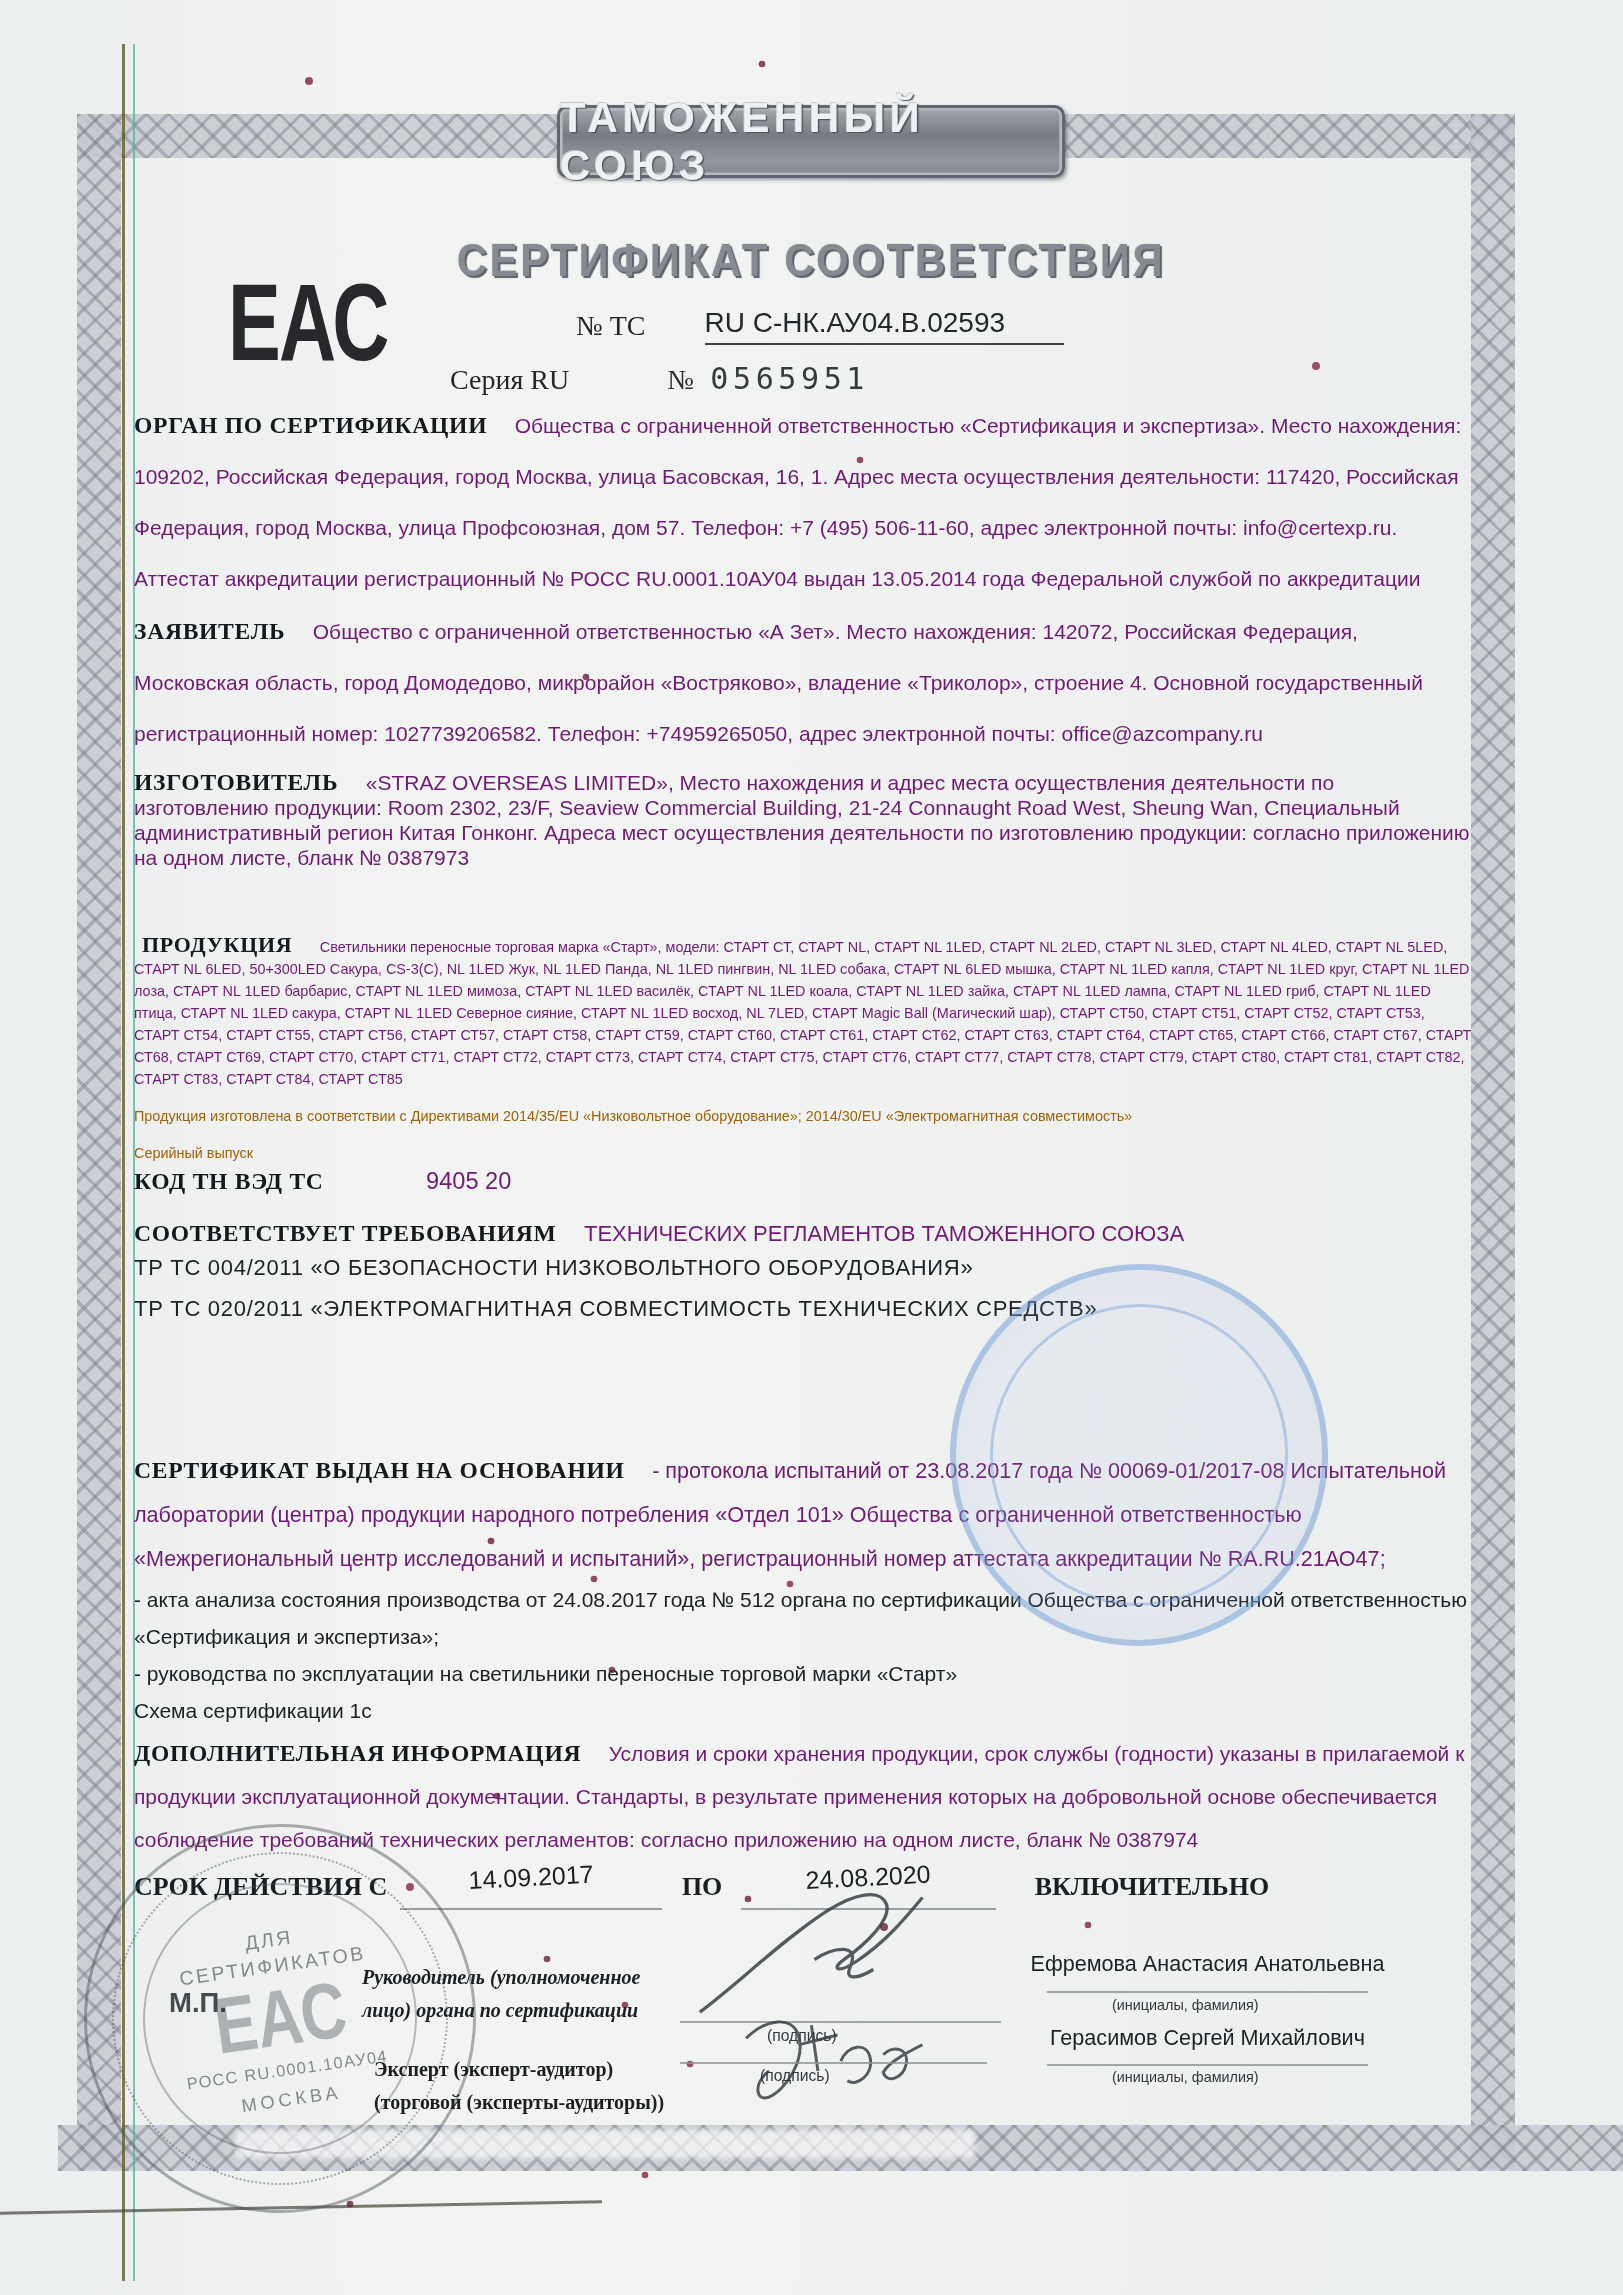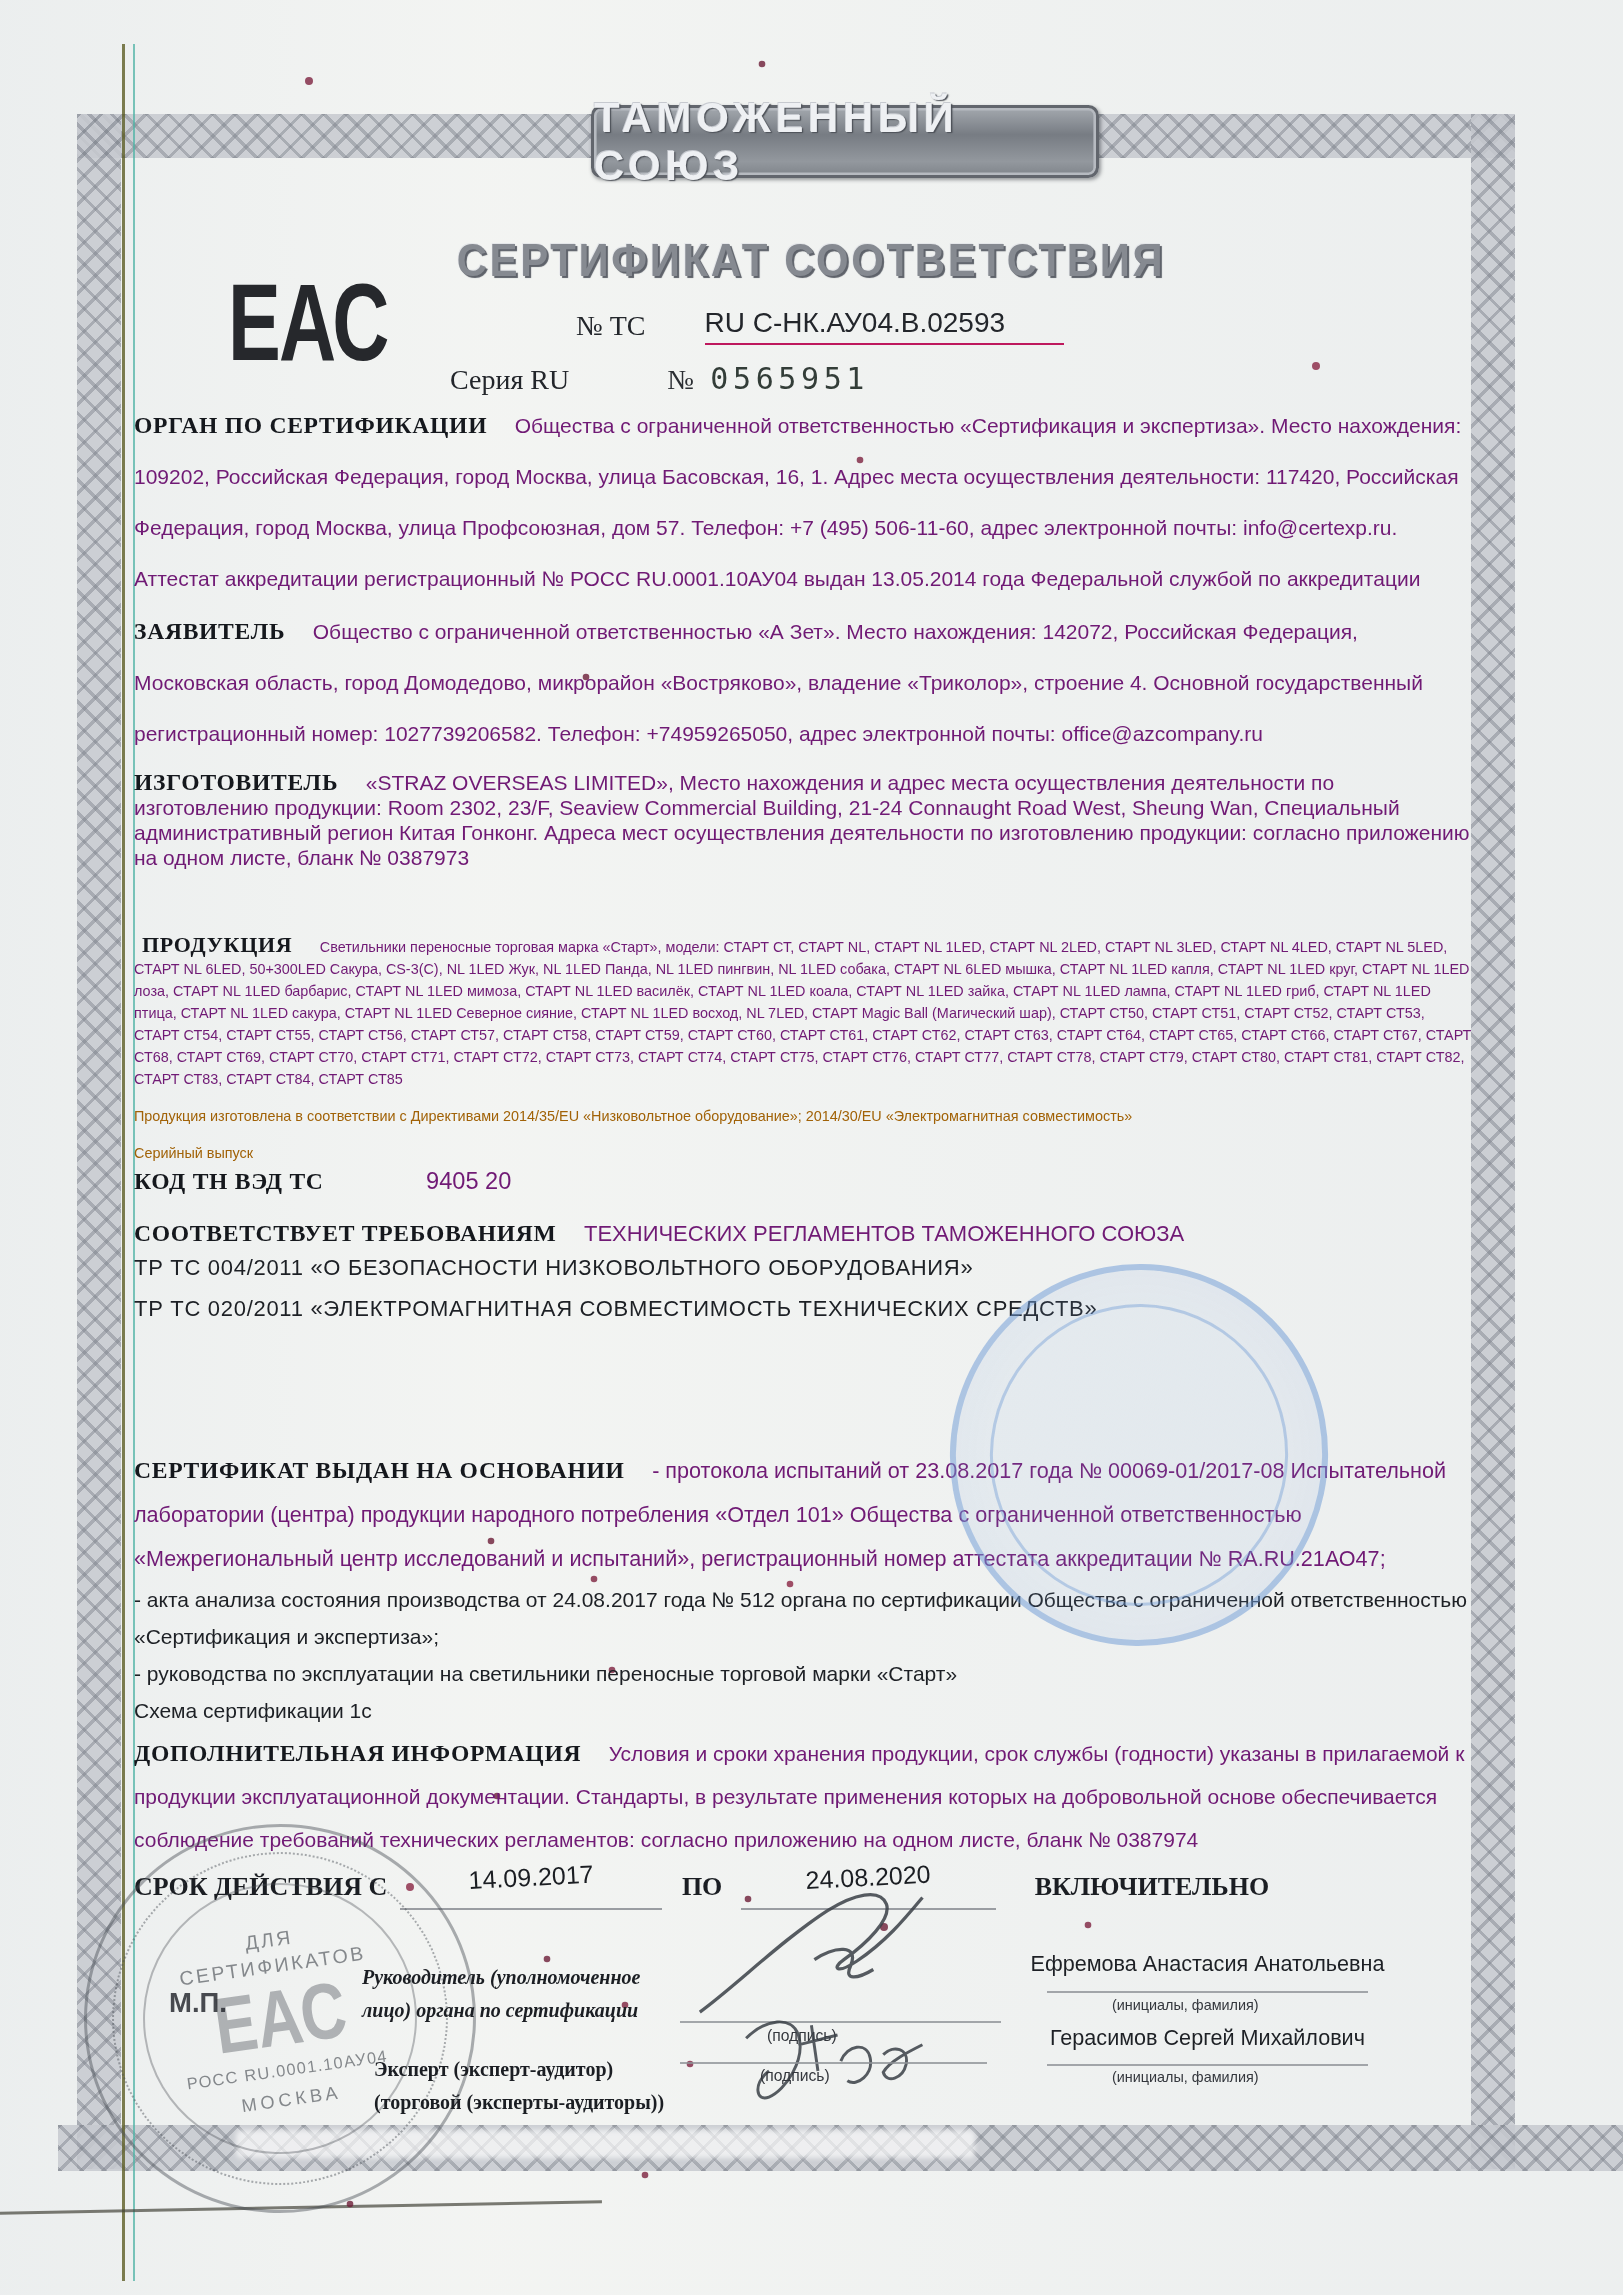--- a/index.html
+++ b/index.html
@@ -31,29 +31,29 @@
       545px 1957px 0 1.3px #6d1e38,623px 2003px 0 1.3px #7e2340,882px 1925px 0 2px #6d1e38,
       688px 2062px 0 1.3px #7e2340,348px 2202px 0 1.3px #6d1e38,643px 2173px 0 1.3px #7e2340,
       788px 1582px 0 1.3px #8a2644,495px 1794px 0 1.3px #6d1e38,1086px 1923px 0 1.3px #7e2340,
       746px 1897px 0 1.3px #6d1e38,592px 1577px 0 1.3px #7e2340;opacity:.8;}
   
   .eac-logo{position:absolute;left:228px;top:267px;font-size:110px;font-weight:bold;color:#26282c;
      letter-spacing:-2.6px;transform:scaleX(.72);transform-origin:left top;line-height:1;}
   .banner{position:absolute;left:557px;top:105px;width:502px;height:67px;border-radius:10.5px;
      background:linear-gradient(180deg,#a3a8ae,#777c83 40%,#93989e 80%,#80858b);
      border:3.3px solid #62666d;box-shadow:inset 0 0 0 2.6px #b6bac0,1.3px 2px 3.9px rgba(60,63,70,.5);
-     display:flex;align-items:center;justify-content:center;margin-left:34px;}
+     display:flex;align-items:center;justify-content:center;}
   .banner span{font-size:42px;font-weight:bold;color:#eef0f3;letter-spacing:4.6px;
      text-shadow:1.3px 1.3px 1.3px #4a4e55,-0.7px -0.7px 0 #c9ccd2;}
   .doc-title{position:absolute;left:451px;top:237px;width:720px;text-align:center;
      font-size:42px;font-weight:bold;letter-spacing:2.6px;color:#868a91;
      text-shadow:2px 2px 0.7px #5e626a,-0.7px -0.7px 0 #e4e6e9;transform:scaleY(1.08);}
   .certno-row{position:absolute;left:576px;top:307px;font-size:28px;display:flex;align-items:center;}
   .certno-label{font-family:"Liberation Serif",serif;color:#23262b;}
-  .certno-value{margin-left:59px;border-bottom:2px solid #be185d;padding:0 59px 3.9px 0;color:#23262b;}
+  .certno-value{margin-left:59px;border-bottom:2px solid #404040;padding:0 59px 3.9px 0;color:#23262b;}
   .series-row{position:absolute;left:450px;top:361px;font-size:28px;display:flex;align-items:baseline;}
   .series-label{font-family:"Liberation Serif",serif;color:#23262b;}
   .series-no{margin-left:98px;font-family:"Liberation Serif",serif;color:#2c2f34;}
   .series-value{margin-left:16.4px;font-family:"DejaVu Sans Mono",monospace;letter-spacing:4.6px;color:#333d38;font-size:30px;}
   
   .sec{position:absolute;left:134px;width:1340px;}
   .sec .lbl{font-family:"Liberation Serif",serif;font-weight:bold;font-size:23.6px;letter-spacing:0.7px;color:#15181d;margin-right:27.5px;}
   .sec .txt{font-size:21px;color:#701a75;}
   .lh-big{line-height:47px;}
   .lh-mid{line-height:21px;}

